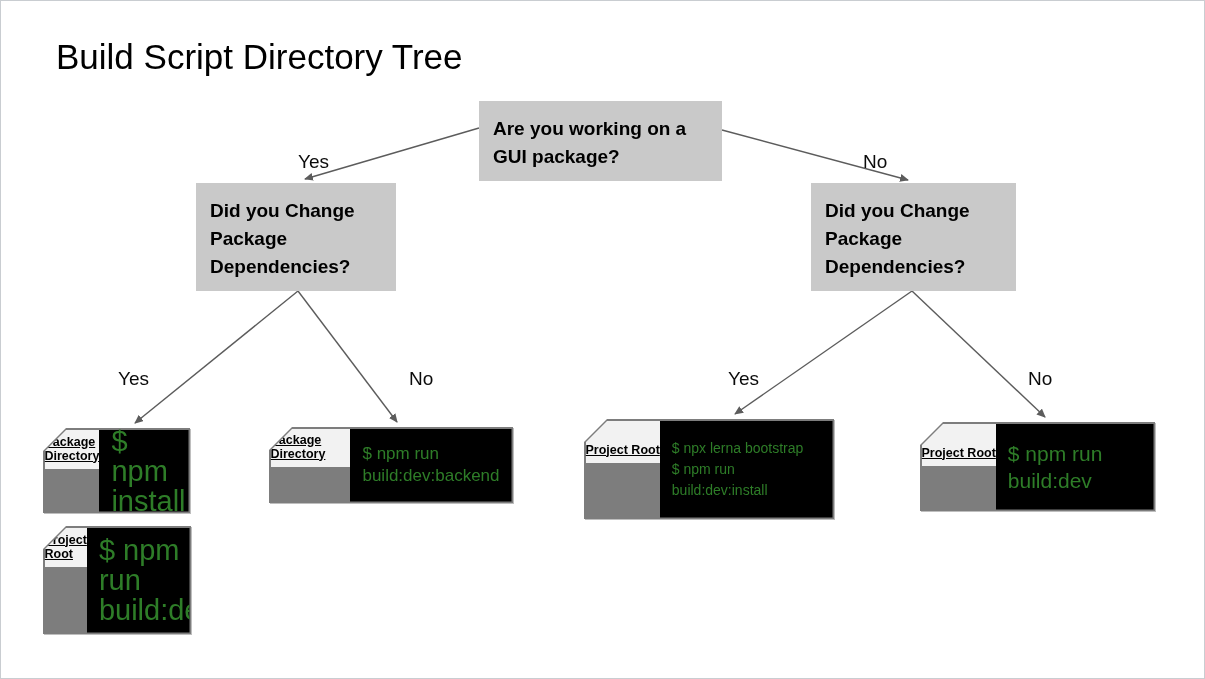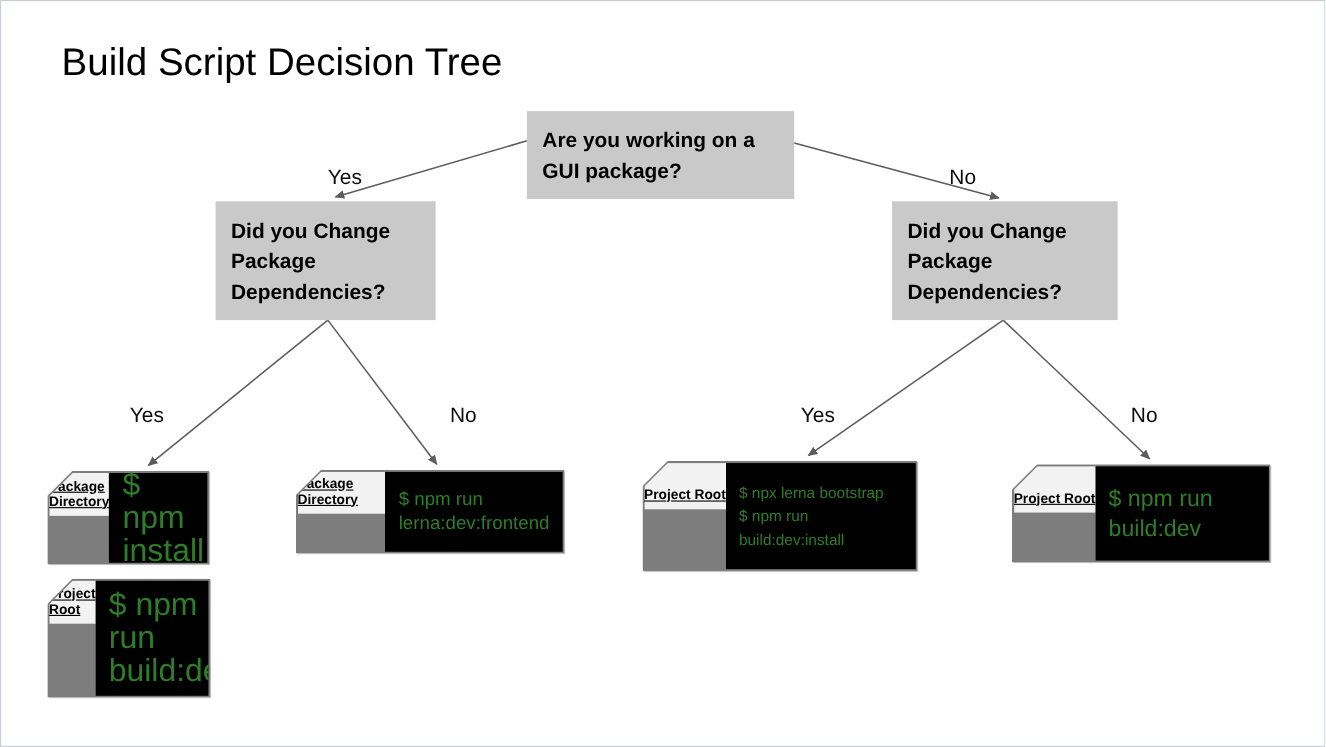--- a/index.html
+++ b/index.html
@@ -88,21 +88,21 @@
   .fs-xl { font-size: 29px; line-height: 30px; }
   .fs-l  { font-size: 21px; line-height: 27px; }
   .fs-m  { font-size: 17px; line-height: 22px; }
   .fs-s  { font-size: 14px; line-height: 21px; }
 </style>
 </head>
 <body>
 
 <div class="canvas">
 
-  <h1 class="page-title">Build Script Decision Tree</h1>
+  <h1 class="page-title">Build Script Directory Tree</h1>
 
   <svg class="edges" width="1205" height="679" viewBox="0 0 1205 679">
     <defs>
       <marker id="arrow" markerWidth="10" markerHeight="9" refX="8" refY="4" orient="auto" markerUnits="userSpaceOnUse">
         <path d="M0,0 L9,4 L0,8 z" fill="#5c5c5c"></path>
       </marker>
     </defs>
     <line x1="478" y1="127" x2="304" y2="178" stroke="#5c5c5c" stroke-width="1.4" marker-end="url(#arrow)"></line>
     <line x1="721" y1="129" x2="907" y2="179" stroke="#5c5c5c" stroke-width="1.4" marker-end="url(#arrow)"></line>
     <line x1="297" y1="290" x2="134" y2="422" stroke="#5c5c5c" stroke-width="1.4" marker-end="url(#arrow)"></line>
@@ -154,21 +154,21 @@
     </div>
   </div>
 
   <div class="leaf" style="left:268px; top:426px; width:244px; height:76px;">
     <div class="leaf-shape"></div>
     <div class="leaf-in">
       <div class="leaf-header" style="height:32px;">
         <span>Package Directory</span>
       </div>
       <div class="leaf-body fs-m">
-        <div>$ npm run lerna:dev:frontend</div>
+        <div>$ npm run build:dev:backend</div>
       </div>
     </div>
   </div>
 
   <div class="leaf" style="left:583px; top:418px; width:250px; height:100px;">
     <div class="leaf-shape"></div>
     <div class="leaf-in">
       <div class="leaf-header" style="height:36px;">
         <span>Project Root</span>
       </div>

